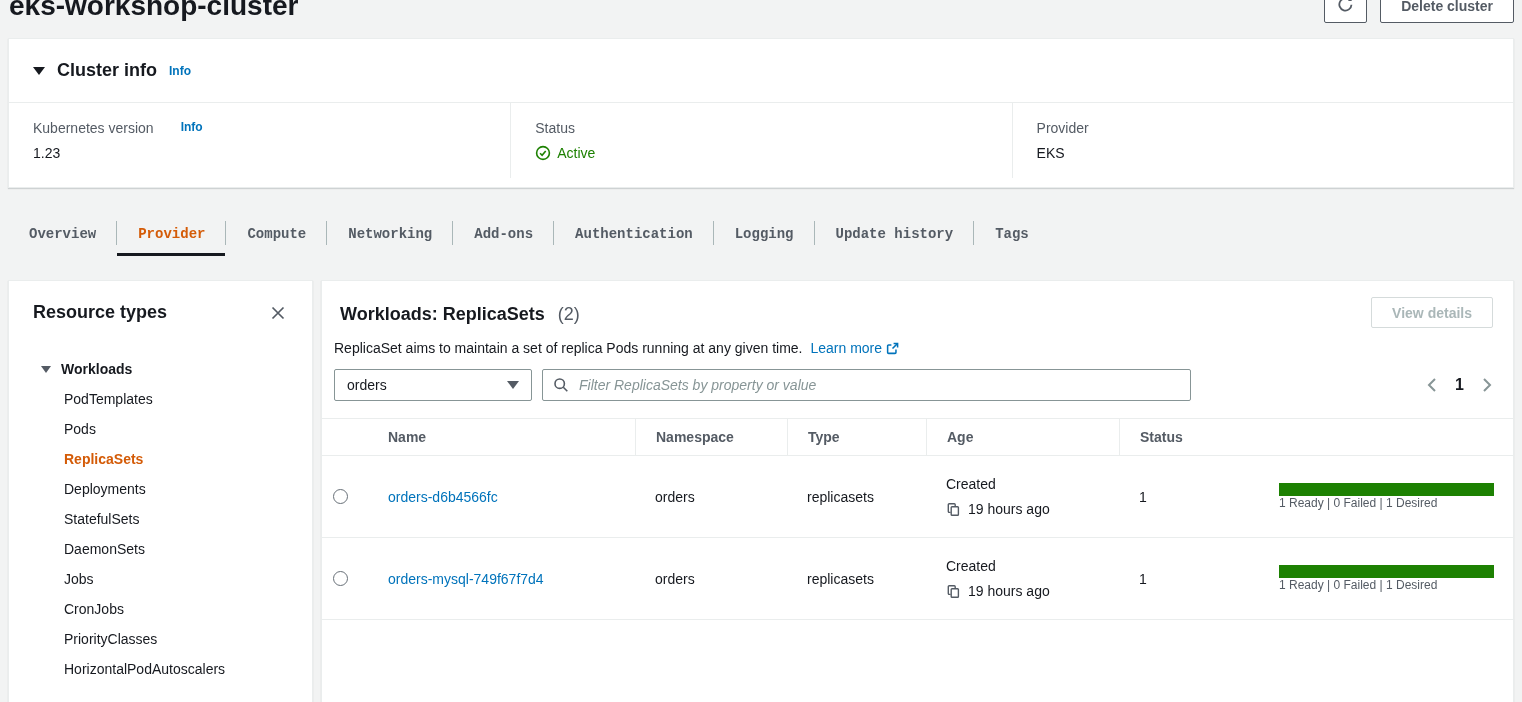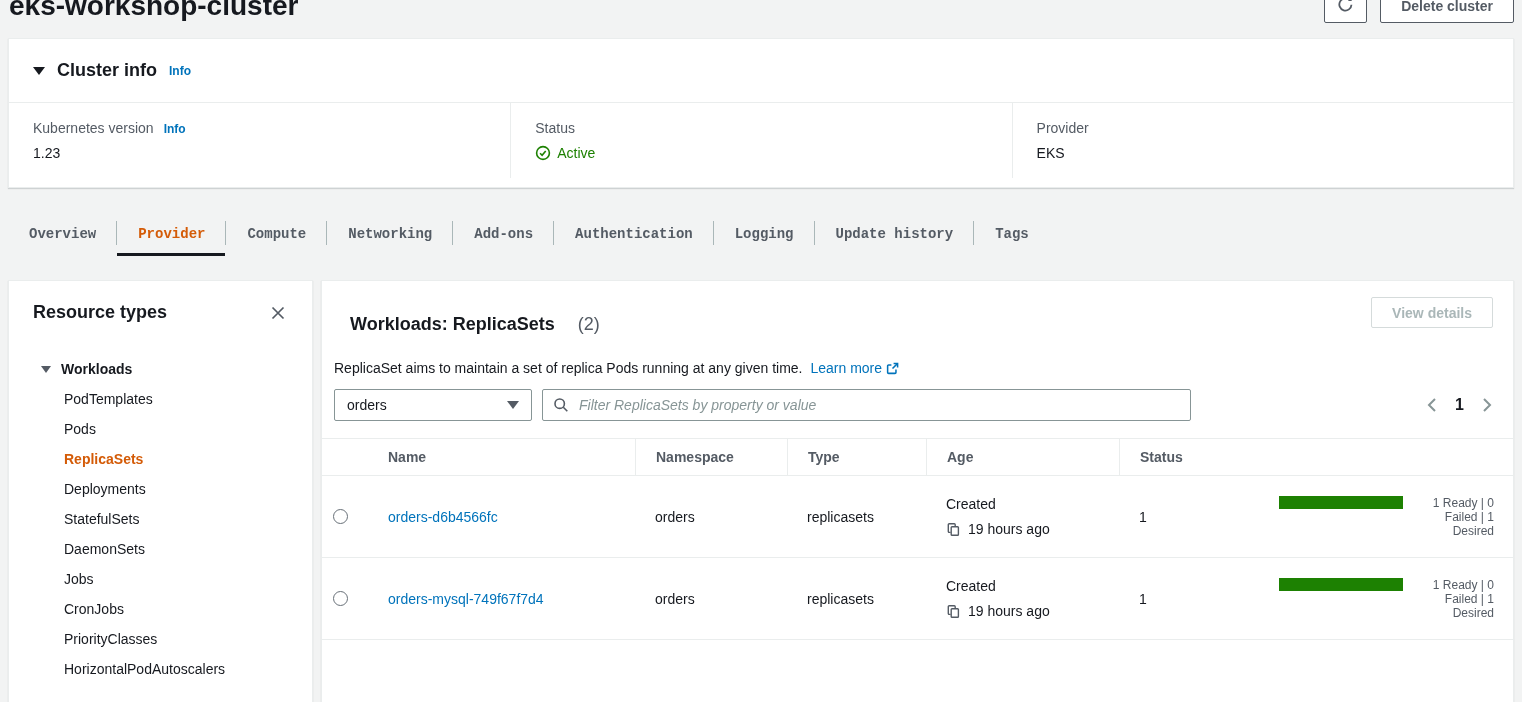--- a/index.html
+++ b/index.html
@@ -45,21 +45,21 @@
   }
   .cluster-header h2 { font-size:18px; font-weight:700; margin:0; }
   .caret-down {
     width:0; height:0; border-left:6px solid transparent; border-right:6px solid transparent;
     border-top:8px solid #16191f; display:inline-block;
   }
   .info-link { color:#0073bb; font-size:12px; font-weight:700; text-decoration:none; cursor:pointer; }
   .cluster-body { display:flex; }
   .cluster-col { width:33.33%; padding:17px 24px; }
   .cluster-col + .cluster-col { border-left:1px solid #eaeded; }
-  .field-label { font-size:14px; color:#545b64; display:flex; gap:10px; align-items:flex-end; }
+  .field-label { font-size:14px; color:#545b64; display:flex; gap:27px; align-items:flex-start; }
   .field-value { font-size:14px; color:#16191f; margin-top:9px; }
   .status-active { display:flex; align-items:center; gap:6px; color:#1d8102; font-size:14px; }
 
   
   .tabs { position:absolute; top:211px; left:8px; display:flex; height:45px; }
   .tab {
     position:relative; padding:0 21px; display:flex; align-items:center;
     font-size:14px; font-weight:700; color:#545b64; cursor:pointer;font-family:Liberation Mono, monospace;
   }
   .tab:not(:last-child)::after {
@@ -87,21 +87,21 @@
   }
   .tree-items { list-style:none; margin:0; padding:0 0 0 31px; }
   .tree-items li { height:30px; display:flex; align-items:center; font-size:14px; color:#16191f; cursor:pointer; }
   .tree-items li.selected { color:#d45b07; font-weight:700; }
   .tree-group-2 { margin-top:14px; }
 
   
   .main { flex:1; position:relative; padding:0; }
   .main-header { padding:17px 20px 0 12px; }
   .main-title-row { display:flex; align-items:center; }
-  .main-title { font-size:18px; font-weight:700; margin:16px; }
+  .main-title { font-size:18px; font-weight:700; margin:6px; }
   .main-count { font-size:18px; color:#545b64; font-weight:400; margin-left:7px; }
   .view-details { position:absolute; top:16px; right:20px; height:31px; }
   .main-desc { margin-top:9px; font-size:14px; color:#16191f; }
   .learn-more { color:#0073bb; text-decoration:none; margin-left:8px; cursor:pointer; white-space:nowrap; }
 
   .filter-row { display:flex; align-items:center; margin:13px 19px 0 12px; }
   .dropdown {
     width:198px; height:32px; border:1px solid #879596; border-radius:2px; background:#fff;
     display:flex; align-items:center; justify-content:space-between; padding:0 12px; cursor:pointer;
   }
@@ -140,21 +140,21 @@
     border-left:1px solid #eaeded;
   }
   .radio {
     width:15px; height:15px; border:1px solid #687078; border-radius:50%; background:#fff; cursor:pointer;
     display:inline-block;
   }
   .name-link { color:#0073bb; text-decoration:none; cursor:pointer; }
   .age-block { display:flex; flex-direction:column; gap:9px; }
   .age-created { color:#16191f; }
   .age-time { display:flex; align-items:center; gap:7px; }
-  .status-block { display:flex; flex-direction:row; width:100%;text-align:right; }
+  .status-block { display:flex; flex-direction:column; width:100%; }
   .status-bar { height:13px; background:#1d8102; width:100%; }
   .status-text { font-size:12px; color:#545b64; }
 </style>
 </head>
 <body>
 
 <div class="page">
 
   <h1 class="page-title">eks-workshop-cluster</h1>
   <div class="header-actions">

